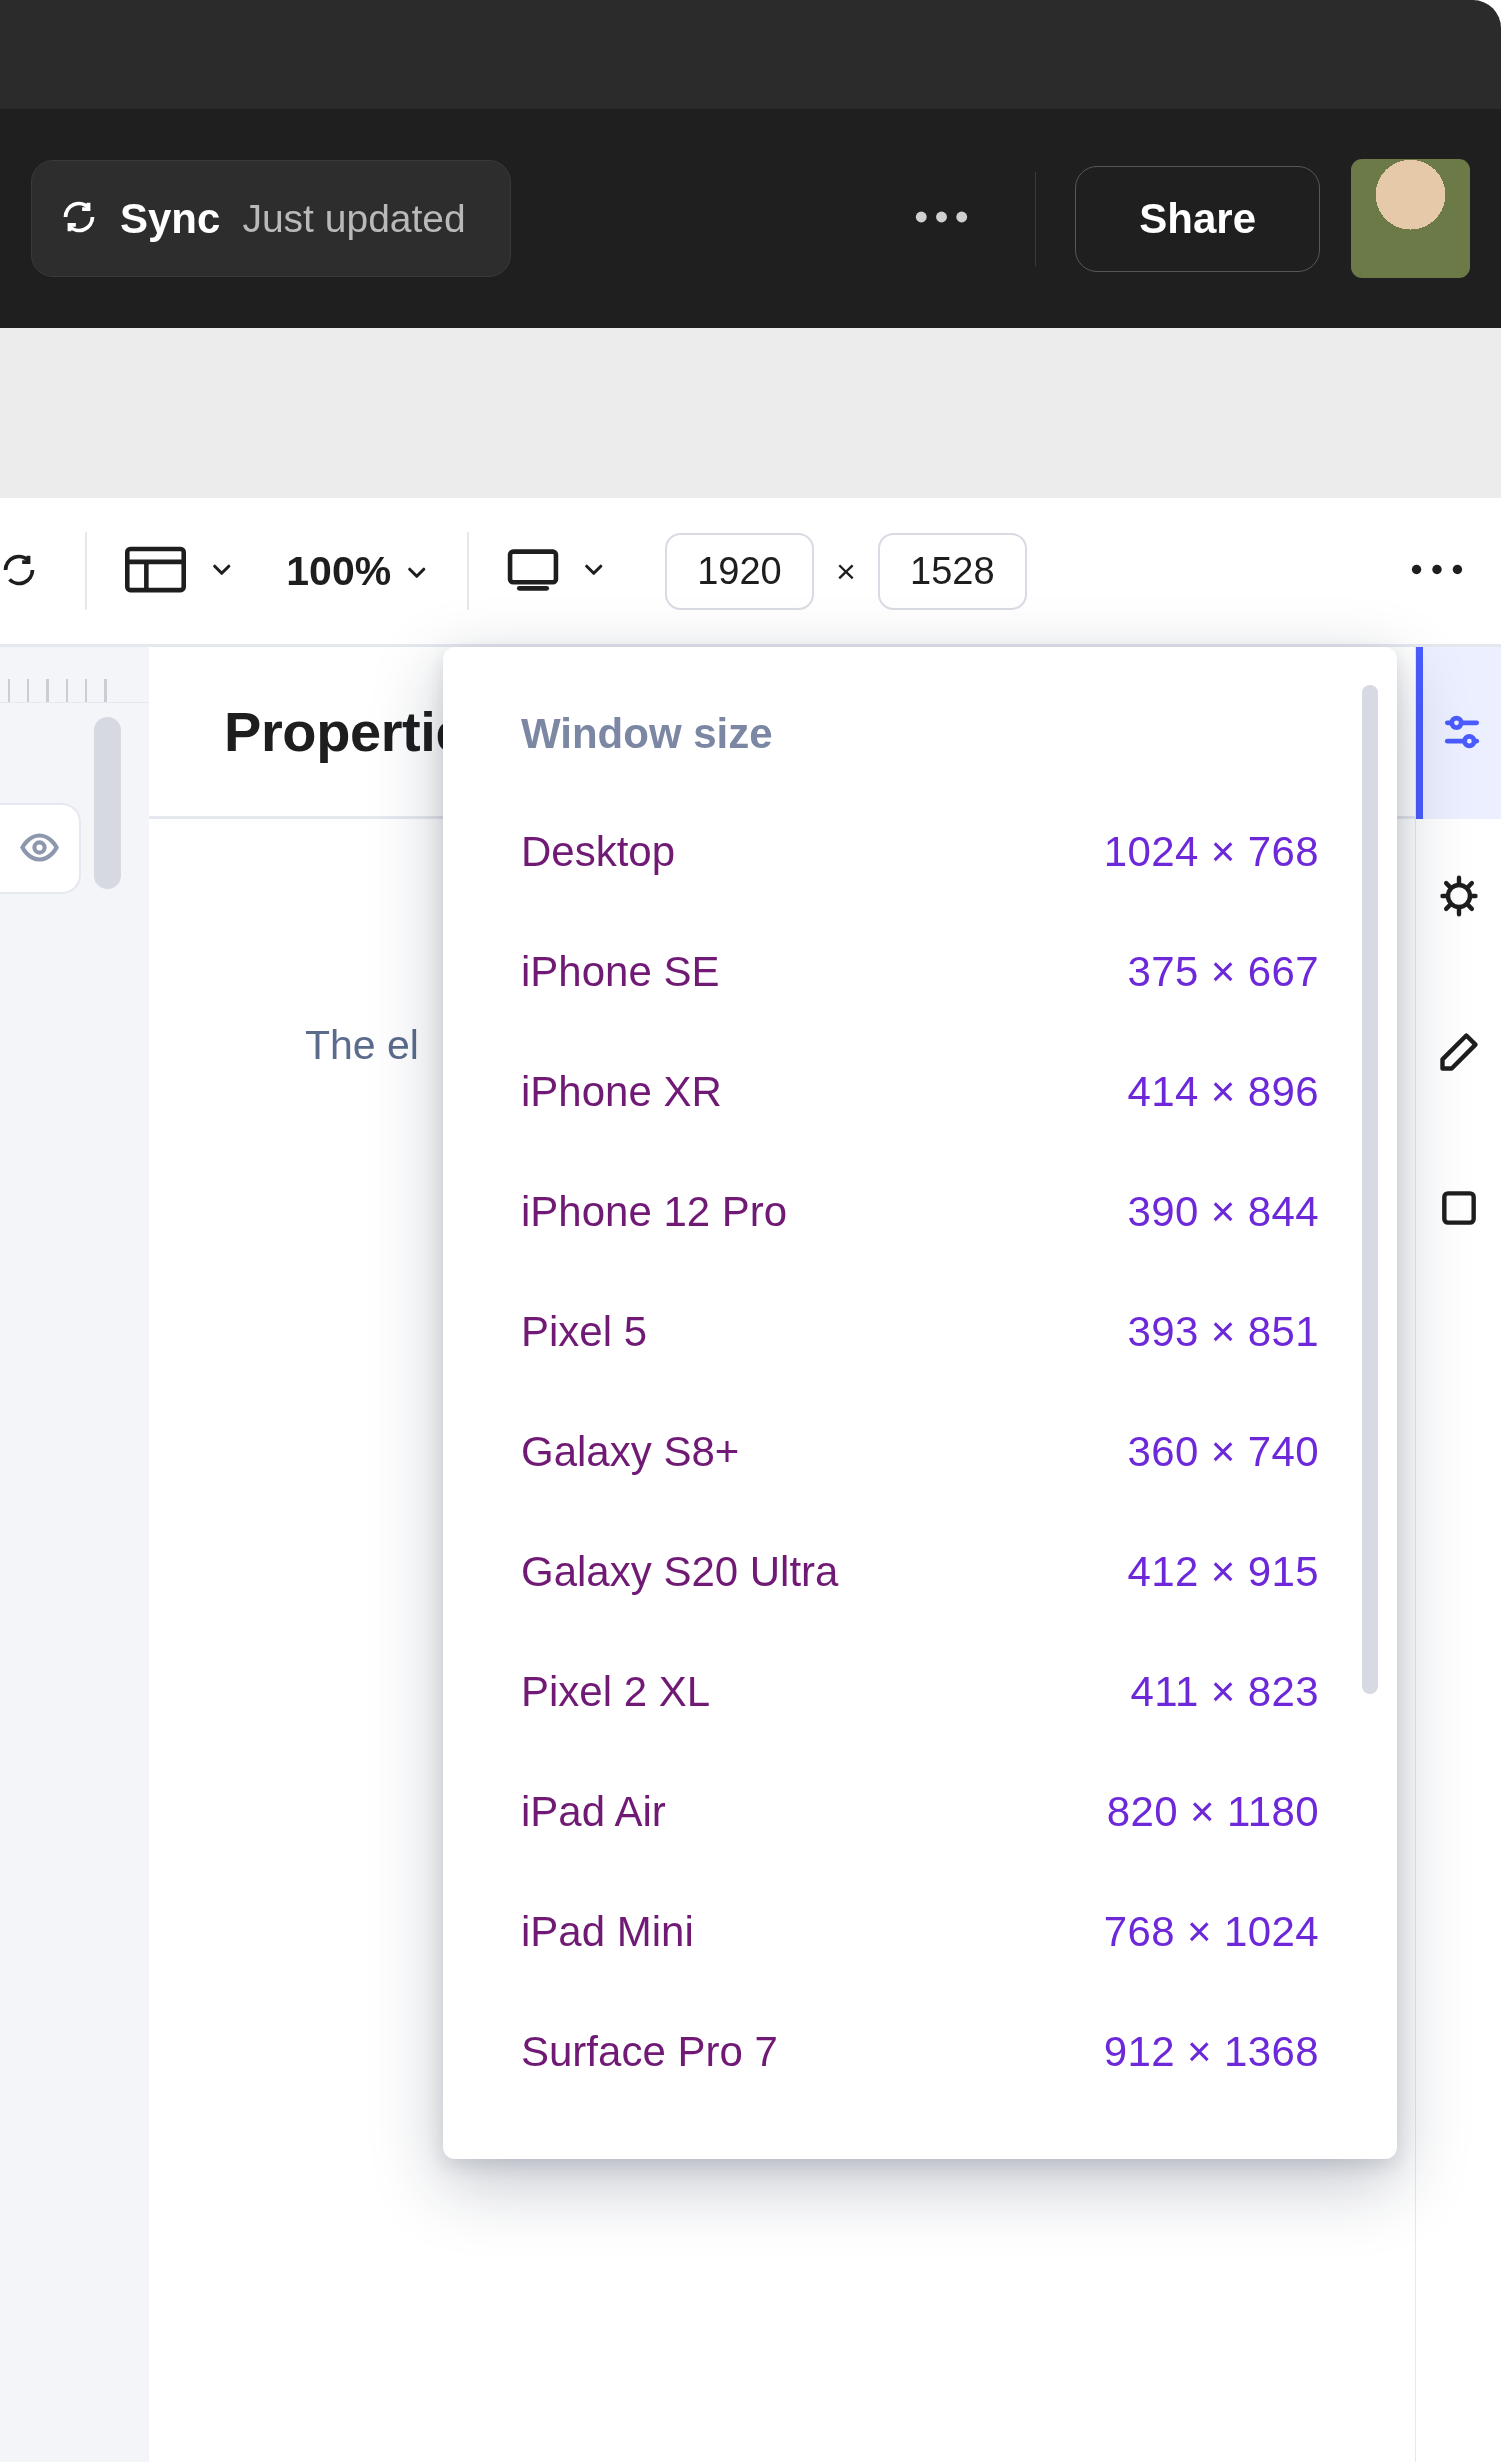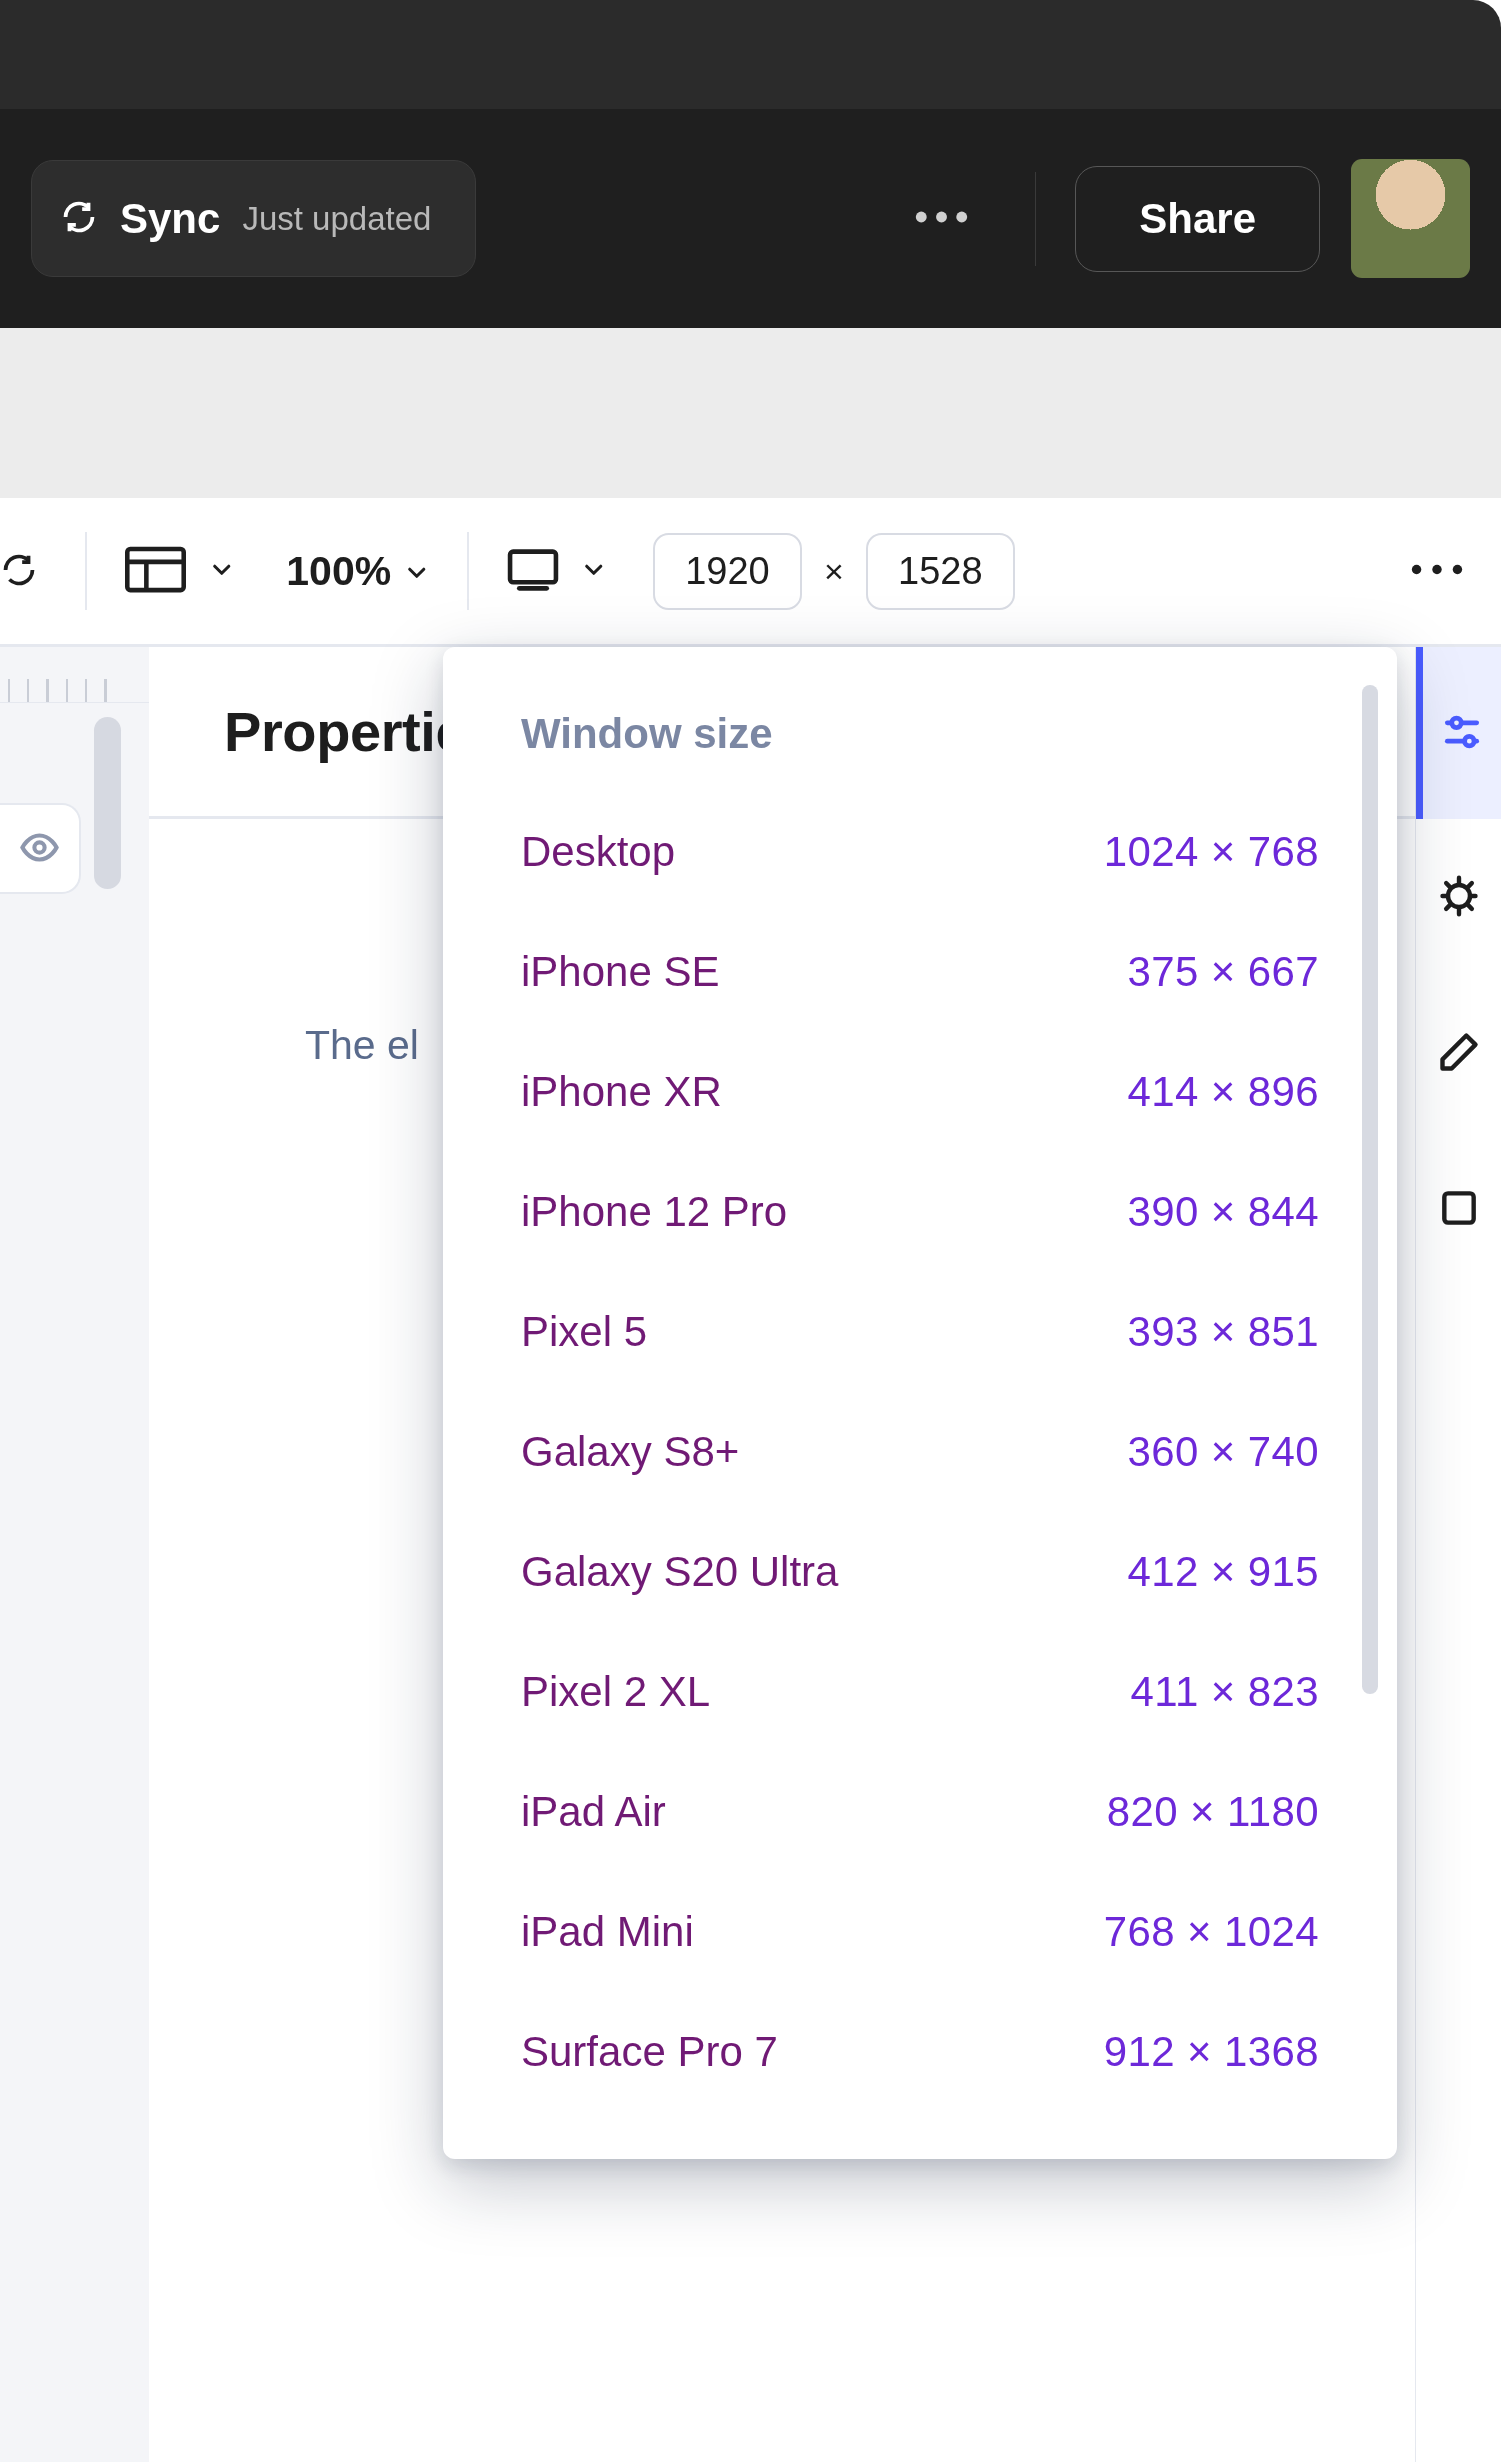--- a/index.html
+++ b/index.html
@@ -37,21 +37,21 @@
     height: 117px;
   }
   .sync-pill .icon svg { width: 38px; height: 38px; }
   .sync-label {
     color: #ffffff;
     font-size: 42px;
     font-weight: 700;
   }
   .sync-status {
     color: #b9b9b9;
-    font-size: 33px;
+    font-size: 39px;
     font-weight: 500;
   }
   .spacer-flex { flex: 1; }
   .more-btn {
     display: flex;
     align-items: center;
     justify-content: center;
     width: 94px;
     height: 94px;
     color: #d0d0d0;
@@ -130,21 +130,21 @@
     display: flex;
     align-items: center;
     gap: 14px;
     margin-left: 53px;
   }
   .device-selector .device-glyph { width: 52px; height: 44px; }
   .dims {
     display: flex;
     align-items: center;
     gap: 22px;
-    margin-left: 47px;
+    margin-left: 59px;
     justify-content: space-between;
   }
   .dims input {
     width: 149px;
     height: 77px;
     border: 2.3px solid #d8dbe3;
     border-radius: 15.6px;
     text-align: center;
     font-size: 38px;
     font-weight: 500;

